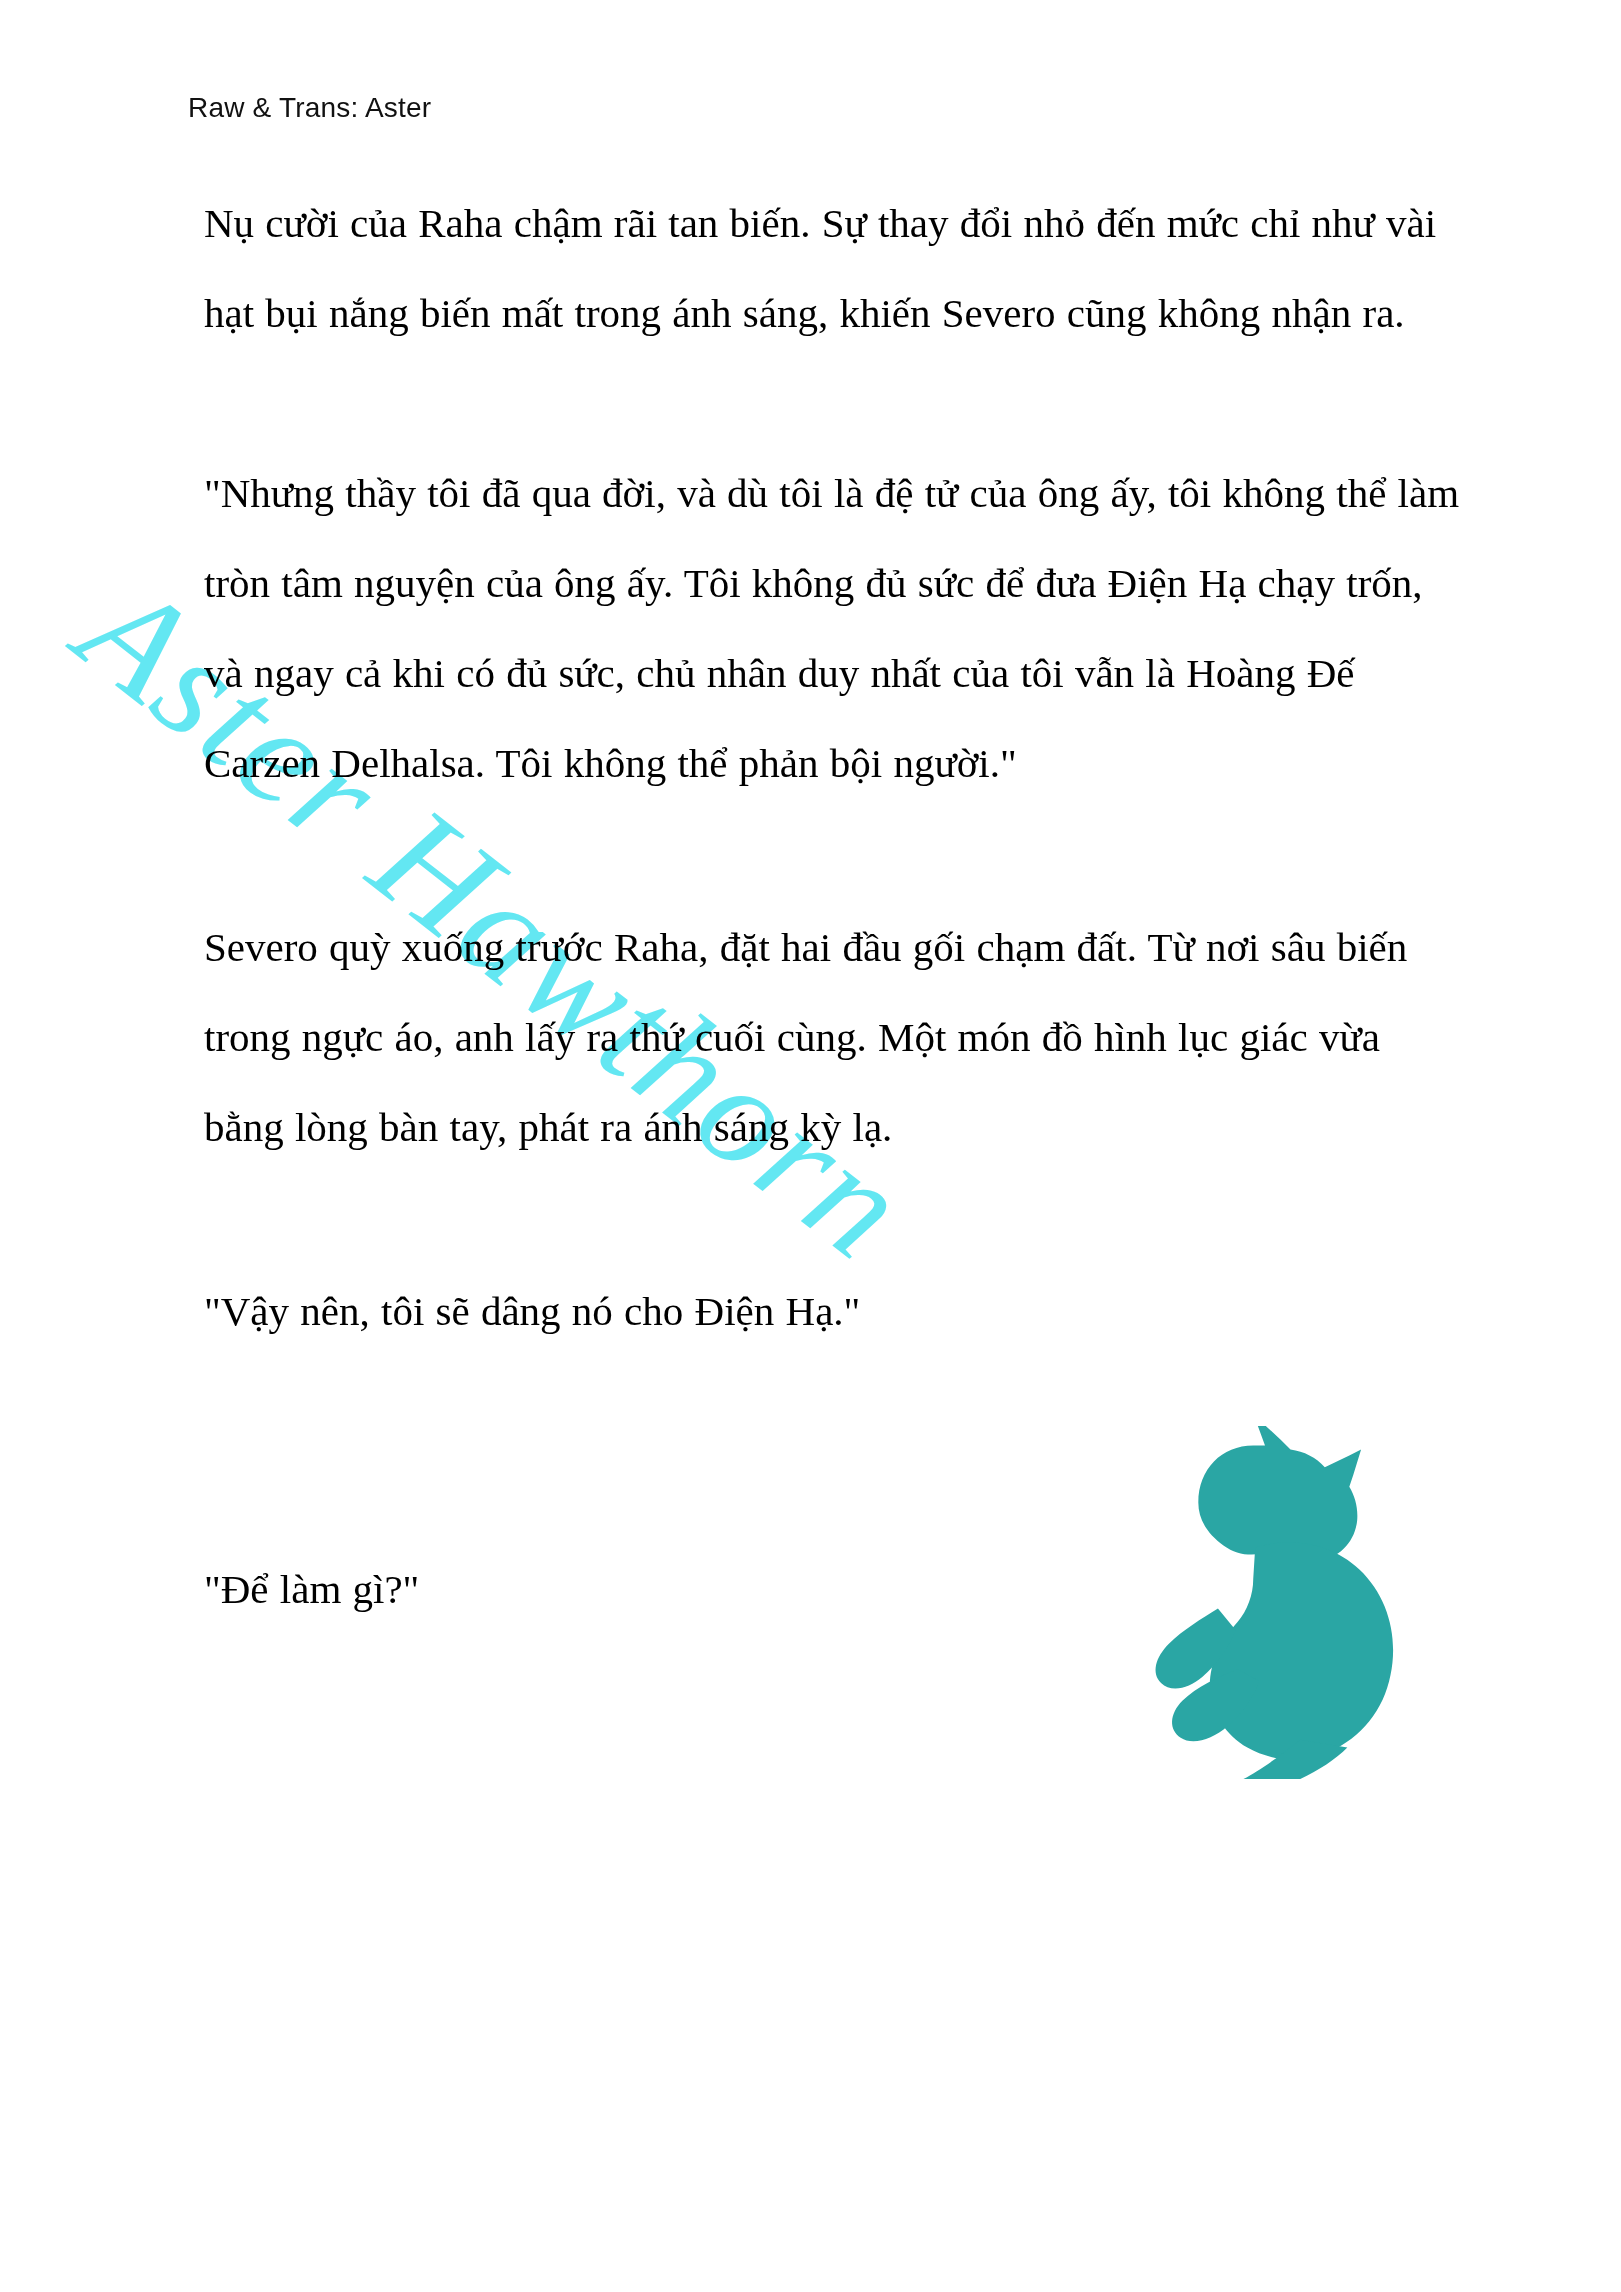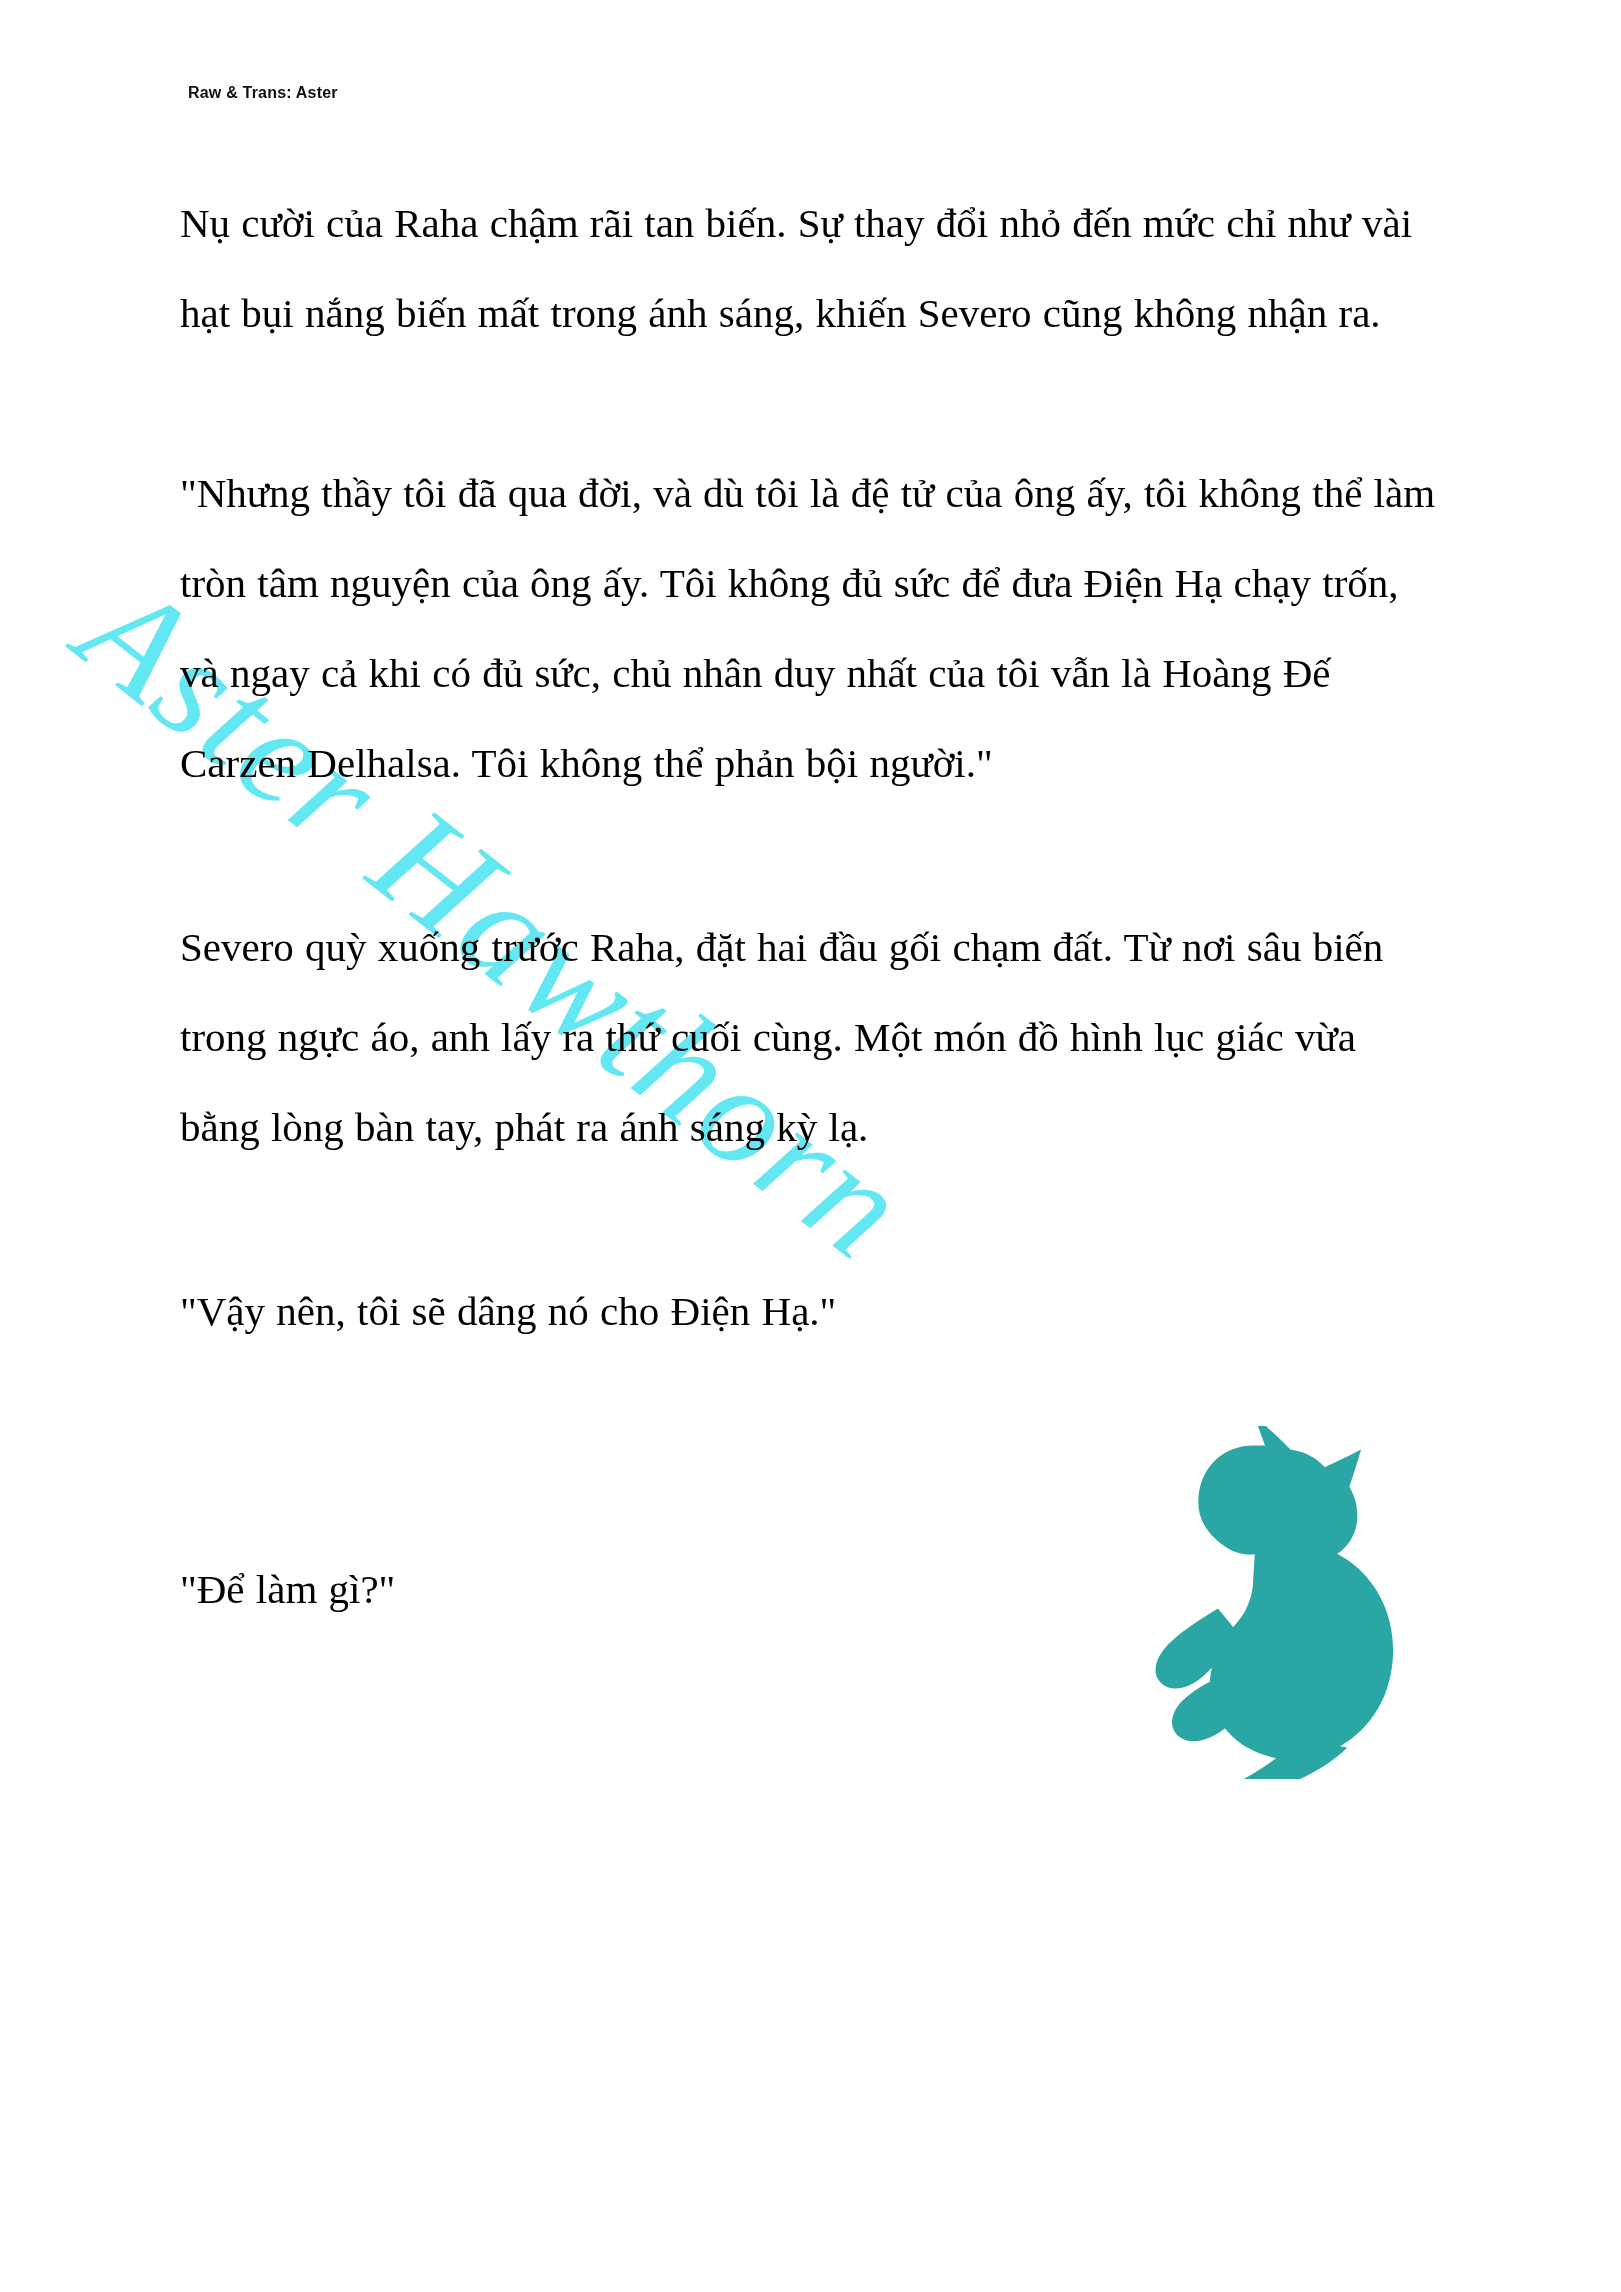--- a/index.html
+++ b/index.html
@@ -20,33 +20,33 @@
     width: 1621px;
     height: 2293px;
     background: #ffffff;
     overflow: hidden;
   }
 
   
   #header {
     position: absolute;
     left: 188px;
-    top: 84px;
+    top: 92px;
     font-family: "Liberation Sans", "DejaVu Sans", sans-serif;
-    font-size: 16px;
-    font-weight: 700;
+    font-size: 28px;
+    font-weight: 400;
     letter-spacing: 0.2px;
     color: #111111;
     white-space: nowrap;
   }
 
   
   #content {
     position: absolute;
-    left: 180px;
+    left: 204px;
     top: 178px;
     width: 1259px;
     z-index: 2;
   }
 
   .para {
     font-size: 41px;
     line-height: 90px;
     color: #000000;
     margin: 0 0 0 0;

